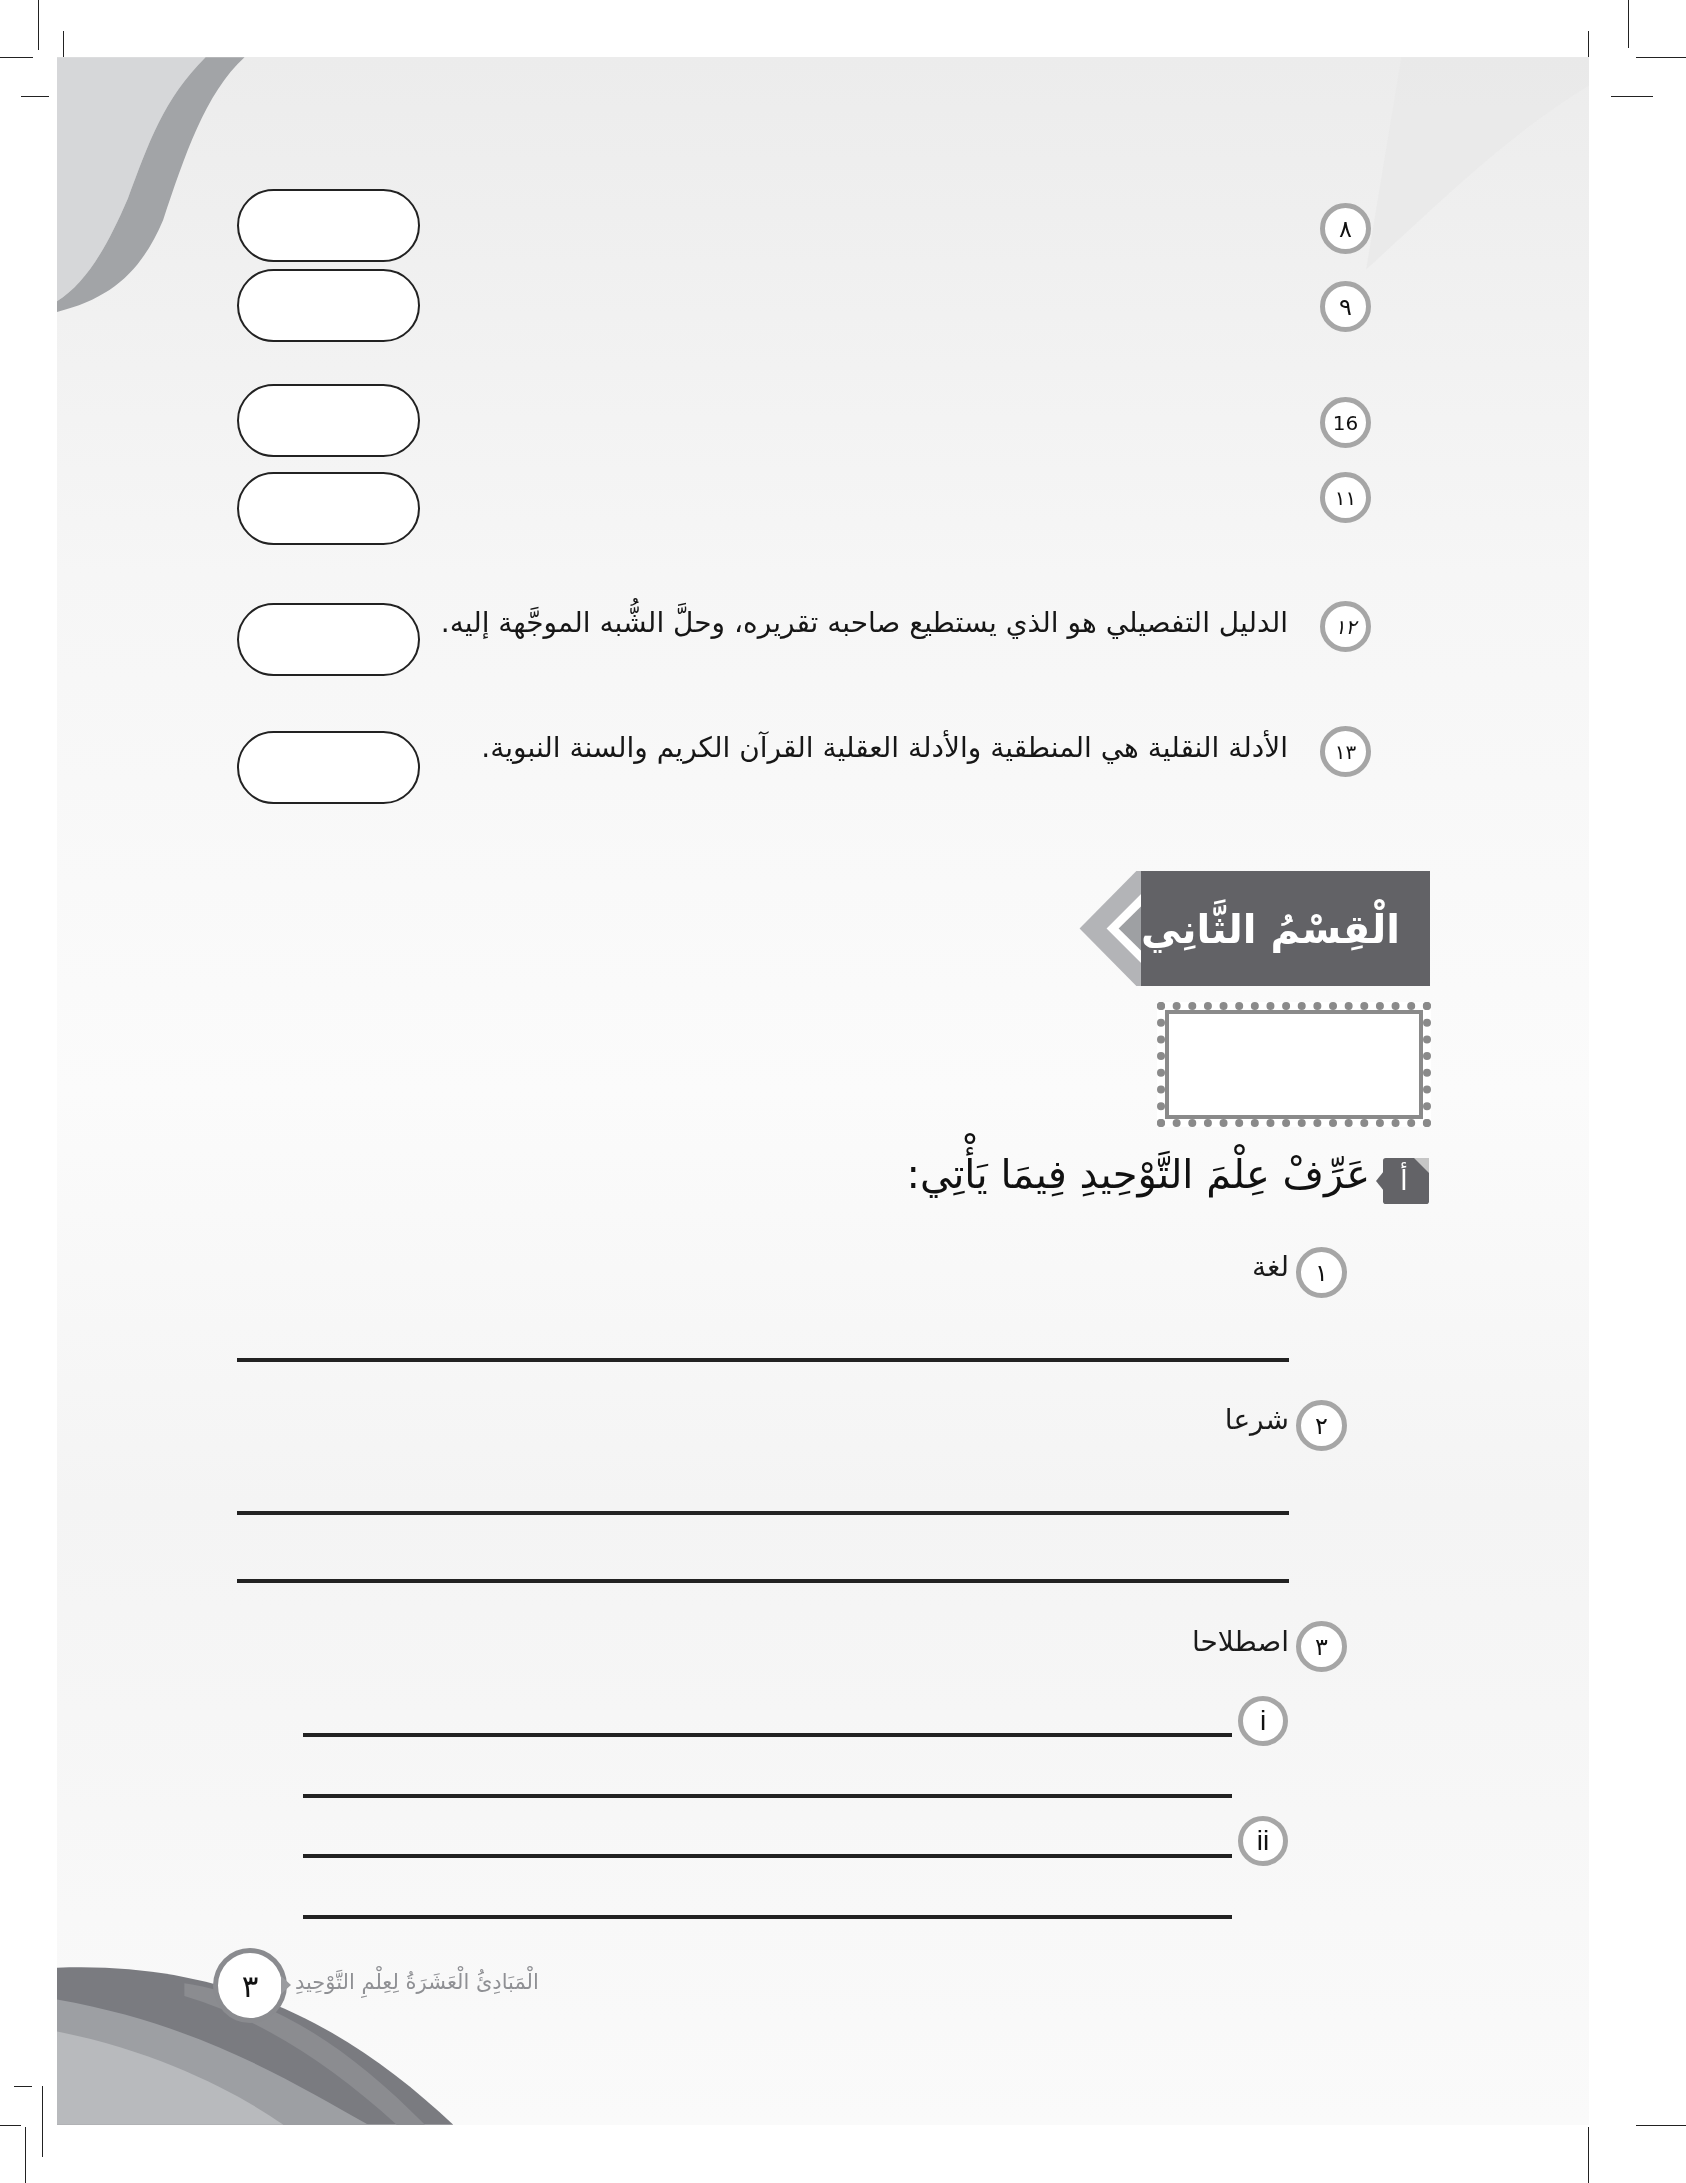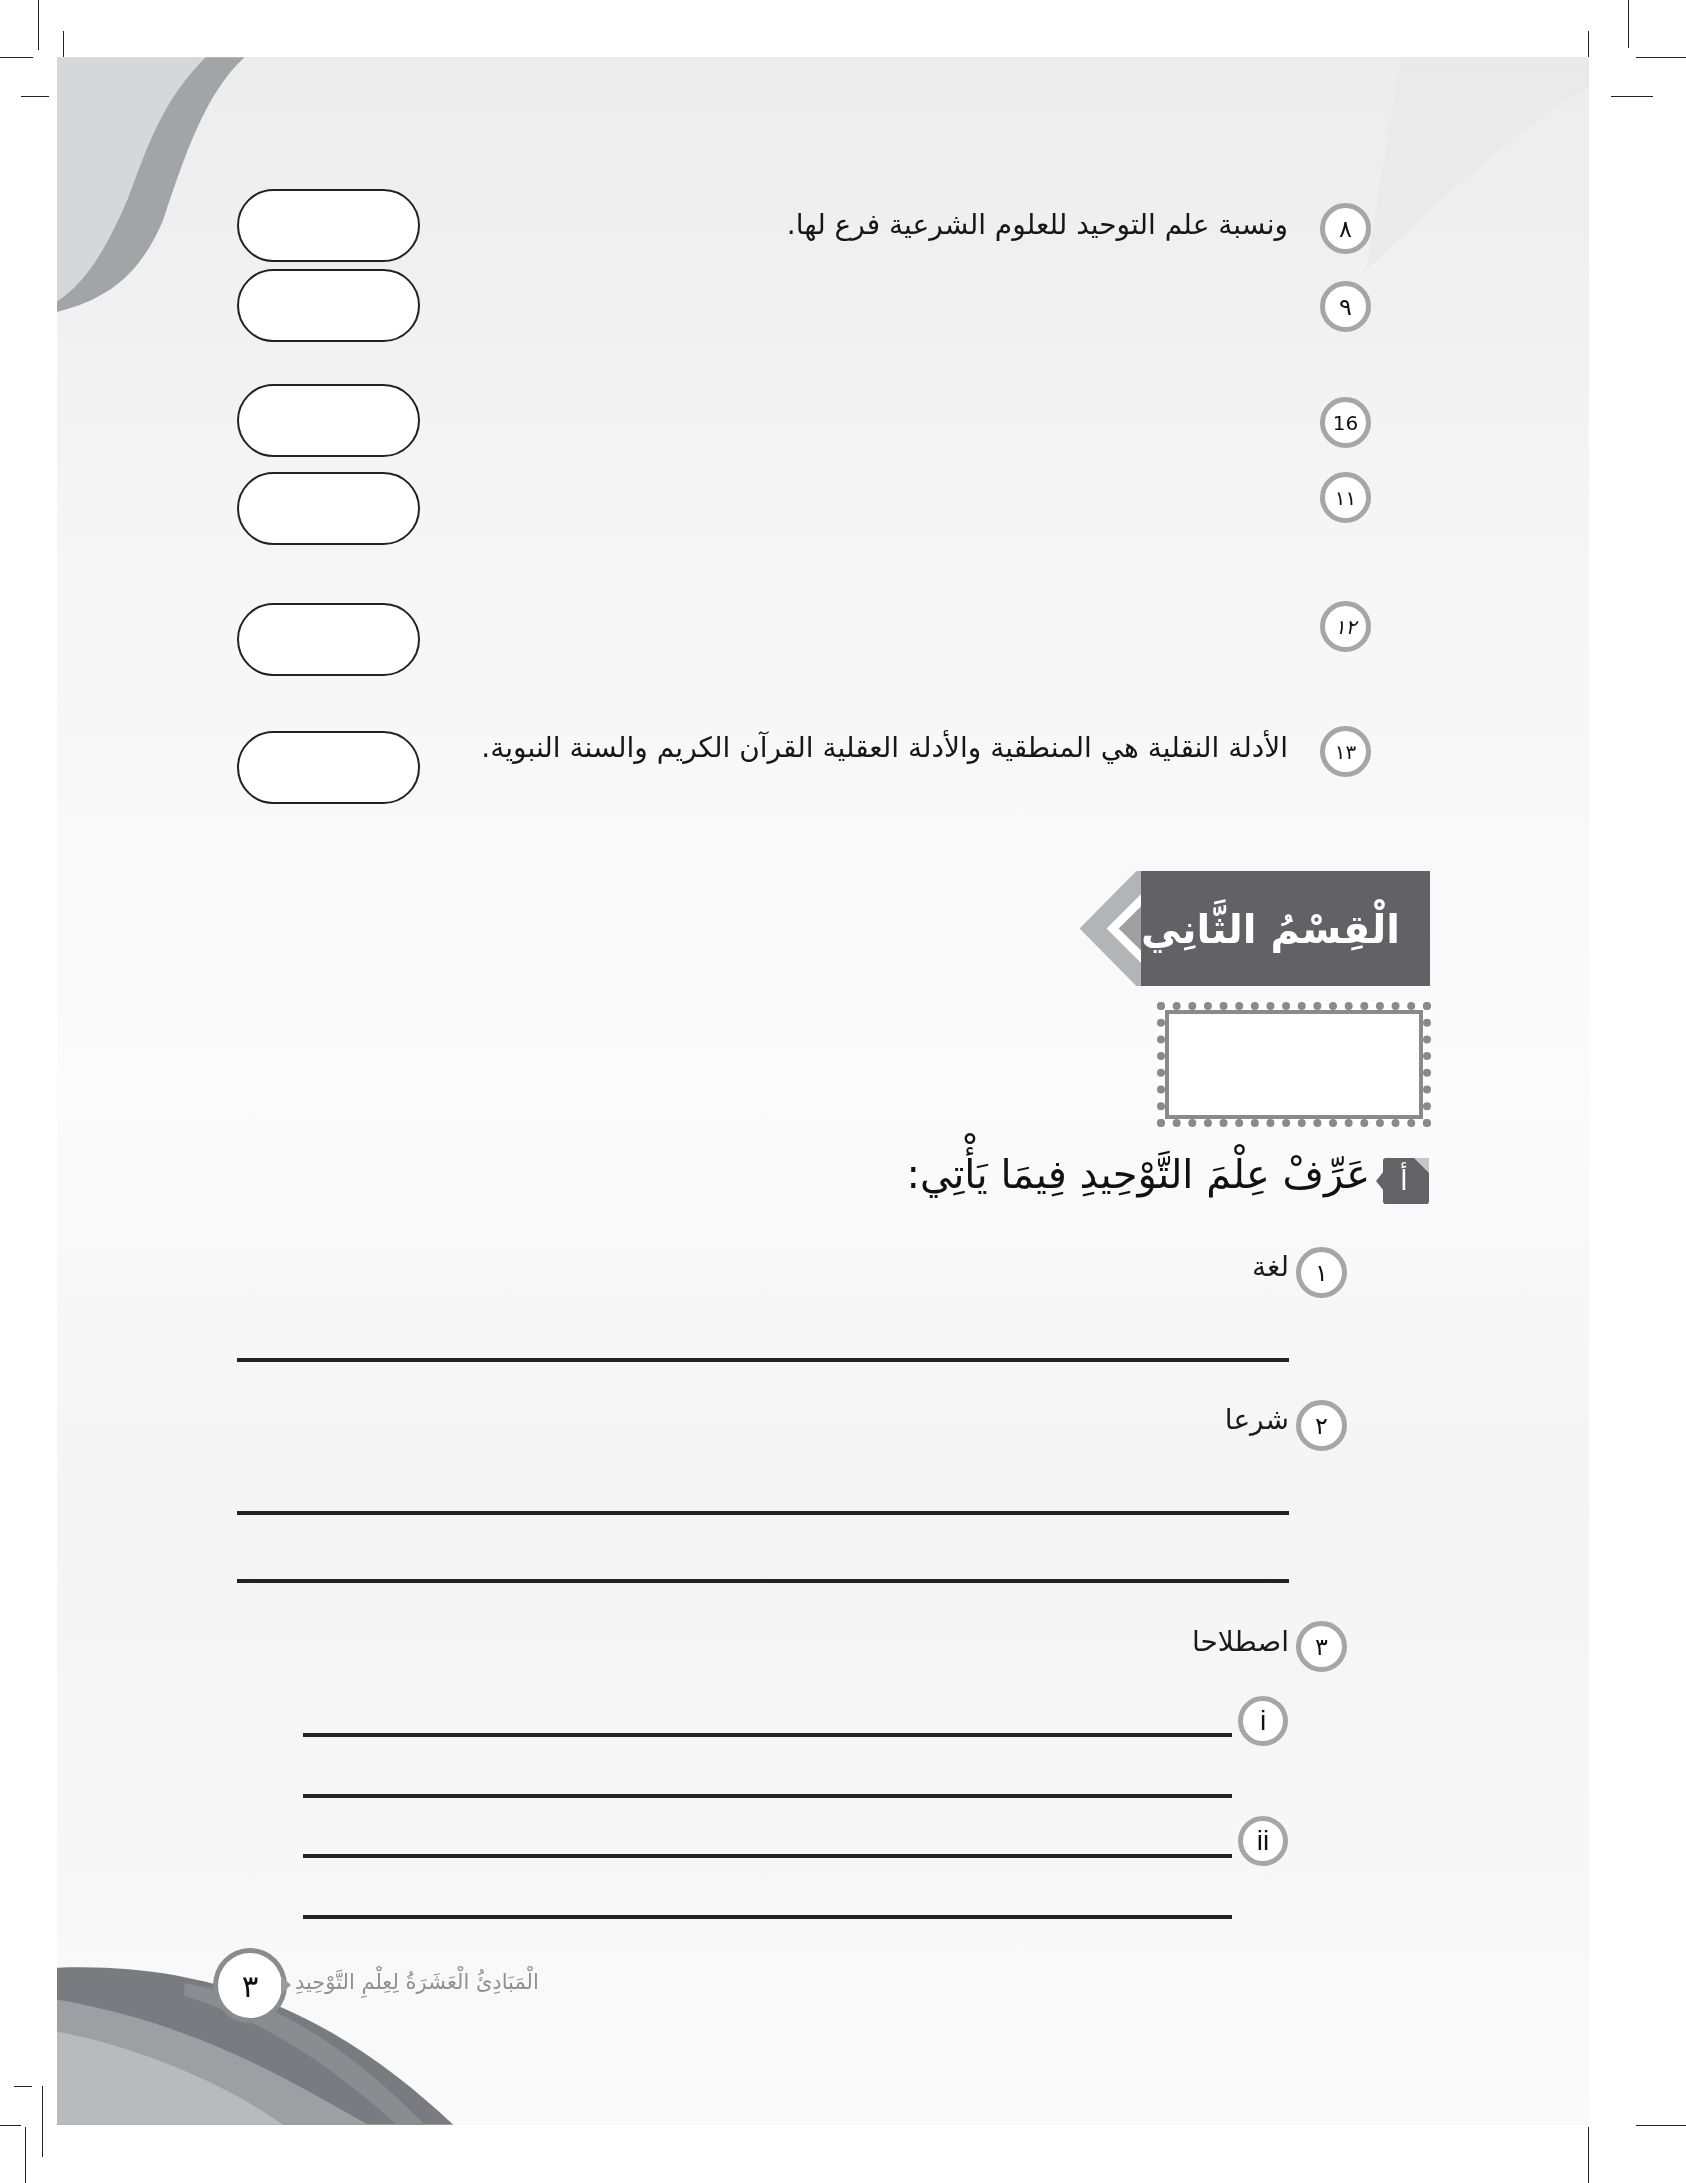--- a/index.html
+++ b/index.html
@@ -58,29 +58,29 @@
   </svg>
 
   <div class="answer-box" style="left:180px;top:132px;"></div>
   <div class="answer-box" style="left:180px;top:212px;"></div>
   <div class="answer-box" style="left:180px;top:327px;"></div>
   <div class="answer-box" style="left:180px;top:415px;"></div>
   <div class="answer-box" style="left:180px;top:546px;"></div>
   <div class="answer-box" style="left:180px;top:674px;"></div>
 
   <div class="num-circle" style="left:1263px;top:146px;">٨</div>
-  <div class="item-text" style="right:301px;top:144px;width:778px;">ونسبة علم التوحيد للعلوم الشرعية فرع لها.</div>
 
   <div class="num-circle" style="left:1263px;top:224px;">٩</div>
 
   <div class="num-circle" style="left:1263px;top:340px;font-size:20px;">16</div>
 
   <div class="num-circle" style="left:1263px;top:415px;font-size:20px;">١١</div>
 
   <div class="num-circle" style="left:1263px;top:544px;font-size:20px;font-style:italic;">١٢</div>
+  <div class="item-text" style="right:301px;top:542px;width:849px;">الدليل التفصيلي هو الذي يستطيع صاحبه تقريره، وحلَّ الشُّبه الموجَّهة إليه.</div>
 
   <div class="num-circle" style="left:1263px;top:669px;font-size:20px;">١٣</div>
   <div class="item-text" style="right:301px;top:667px;width:849px;">الأدلة النقلية هي المنطقية والأدلة العقلية القرآن الكريم والسنة النبوية.</div>
 
   <svg class="abs" style="left:1019px;top:814px" width="142" height="115" viewBox="0 0 200 162">
     <polygon points="85,0 165,0 165,162 85,162 5,81" fill="#b3b4b7"></polygon>
     <polygon points="110,14 175,14 175,148 110,148 43,81" fill="#ffffff"></polygon>
     <polygon points="118,24 180,24 180,138 118,138 60,81" fill="#9ea0a3"></polygon>
   </svg>
   <div class="sec-bar" style="left:1084px;top:814px;"></div>

